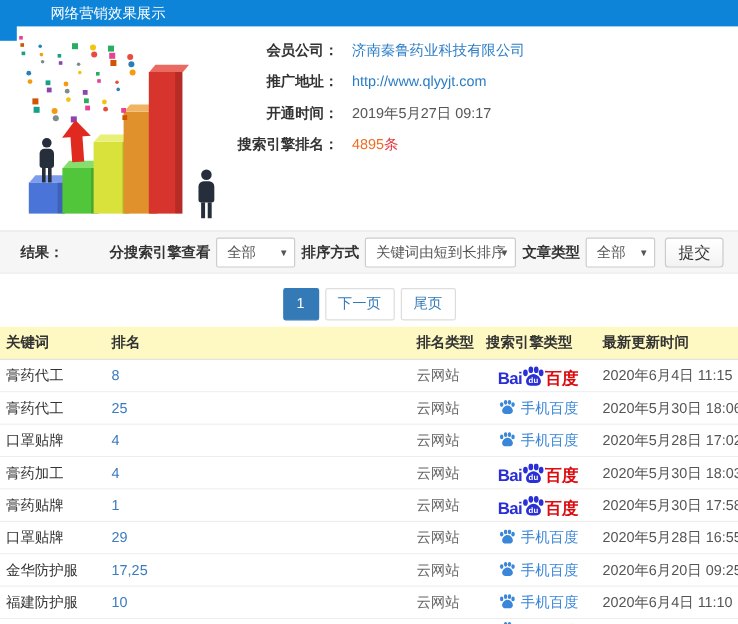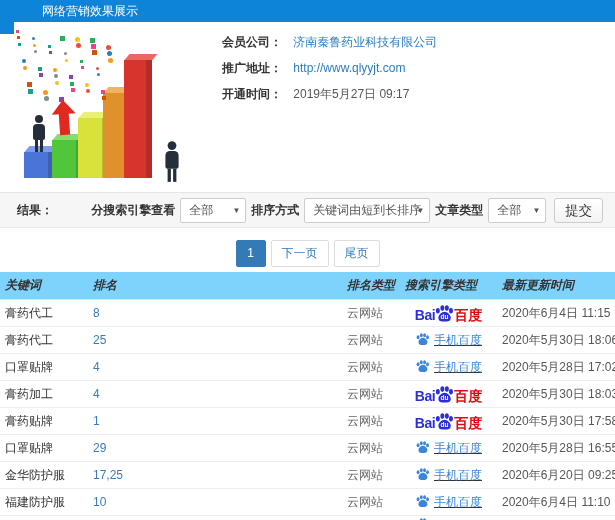--- a/index.html
+++ b/index.html
@@ -69,35 +69,35 @@
 
   
   .pagination { position:absolute; top:240px; left:0; width:615px; display:flex; justify-content:center; gap:5px; }
   .page-item { min-width:30px; height:27px; line-height:25px; text-align:center; padding:0 10px;
                border:1px solid #ddd; border-radius:2px; background:#fff; color:#337ab7; cursor:pointer; }
   .page-item.active { background:#337ab7; border-color:#337ab7; color:#fff; padding:0; cursor:default; }
 
   
   .table { position:absolute; top:272px; left:0; width:615px; bottom:0; overflow:hidden; }
   .t-row { display:grid; grid-template-columns:88px 254px 58px 97px 1fr; align-items:center; }
-  .t-head { height:28px; font-weight:bold; color:#333; border-bottom:1px solid #e2e2e2; background:#7dd3fc;font-style:italic; }
+  .t-head { height:28px; font-weight:bold; color:#333; border-bottom:1px solid #e2e2e2; background:#fef9c3; }
   .t-body .t-row { height:27px; border-bottom:1px solid #ededed; background:#fff; }
   .cell { padding-left:5px; overflow:hidden; white-space:nowrap; }
   .cell-keyword { color:#333; }
   .cell-rank a { color:#3a7bbf; text-decoration:none; }
   .cell-ranktype { color:#666; }
   .cell-engine { display:flex; justify-content:center; align-items:center; padding:0; }
   .cell-time { color:#555; }
 
   
   .bd-pc { display:inline-flex; align-items:flex-end; line-height:1; }
   .bd-pc .bai { color:#2a2fd6; font-weight:bold; font-size:14px; letter-spacing:-0.5px; }
   .bd-pc svg { width:20px; height:18px; margin:0 0 -1px -1px; }
   .bd-pc .cn { color:#dd0b10; font-weight:bold; font-size:14px; }
-  .bd-mb { display:inline-flex; align-items:center; gap:4px; line-height:1;text-decoration:underline; }
+  .bd-mb { display:inline-flex; align-items:center; gap:4px; line-height:1; }
   .bd-mb .pawwrap { position:relative; width:15px; height:15px; }
   .bd-mb svg { width:15px; height:13px; display:block; }
   .bd-mb .mtext { color:#3a86d8; font-size:12px; }
   .partial .cell-engine { align-self:start; padding-top:2px; }
 </style>
 </head>
 <body>
 
 <div class="page">
 
@@ -185,20 +185,26 @@
         <span class="info-value"><a href="#">济南秦鲁药业科技有限公司</a></span>
       </div>
       <div class="info-row">
         <span class="info-label">推广地址：</span>
         <span class="info-value"><a href="#">http://www.qlyyjt.com</a></span>
       </div>
       <div class="info-row">
         <span class="info-label">开通时间：</span>
         <span class="info-value">2019年5月27日 09:17</span>
       </div>
+      <div class="info-row">
+        <span class="info-label">搜索引擎排名：</span>
+        <span class="info-value">
+          <span class="count-num">4895</span><span class="count-unit">条</span>
+        </span>
+      </div>
     </div>
   </div>
 
   <div class="filter-bar">
     <span class="filter-label">结果：</span>
     <span class="filter-spacer"></span>
     <span class="filter-label">分搜索引擎查看</span>
     <span class="select sel-engine">
       <span>全部</span>
       <span class="caret">▼</span>

